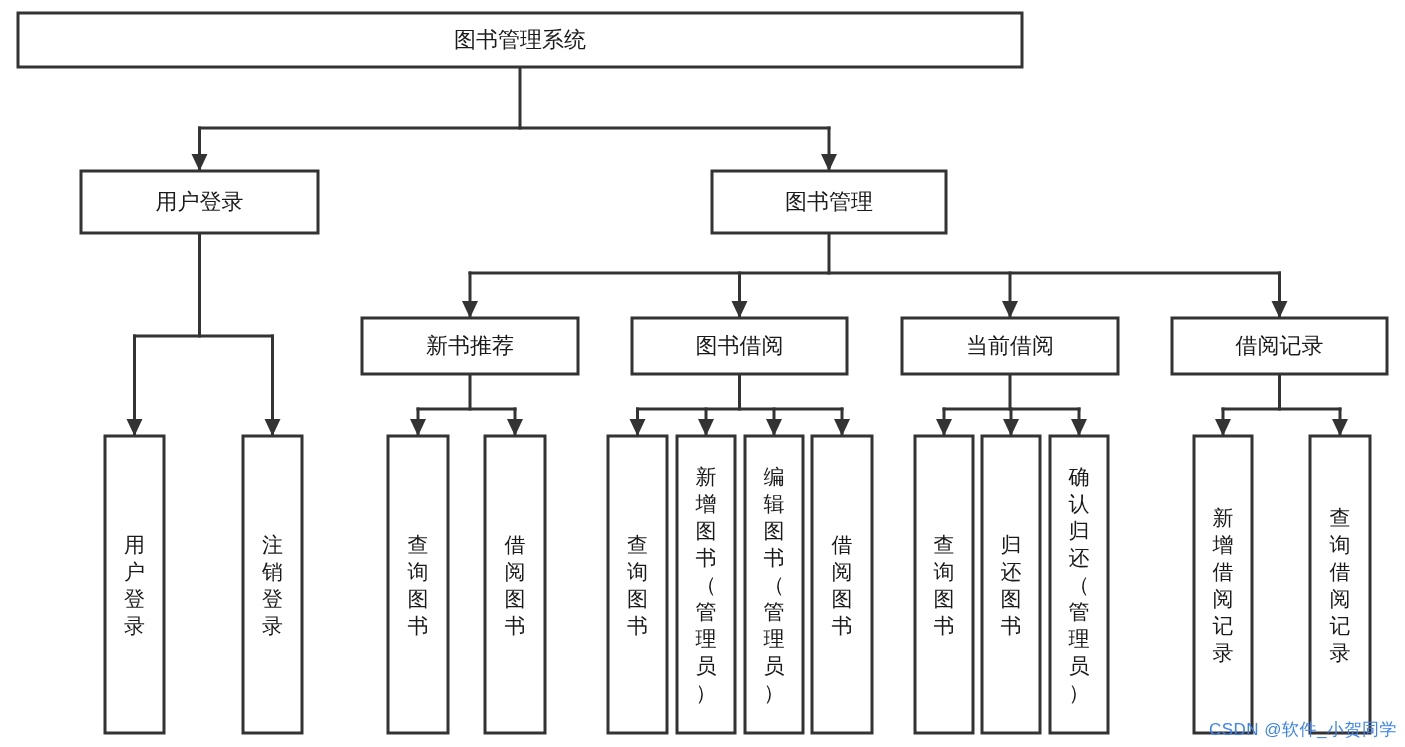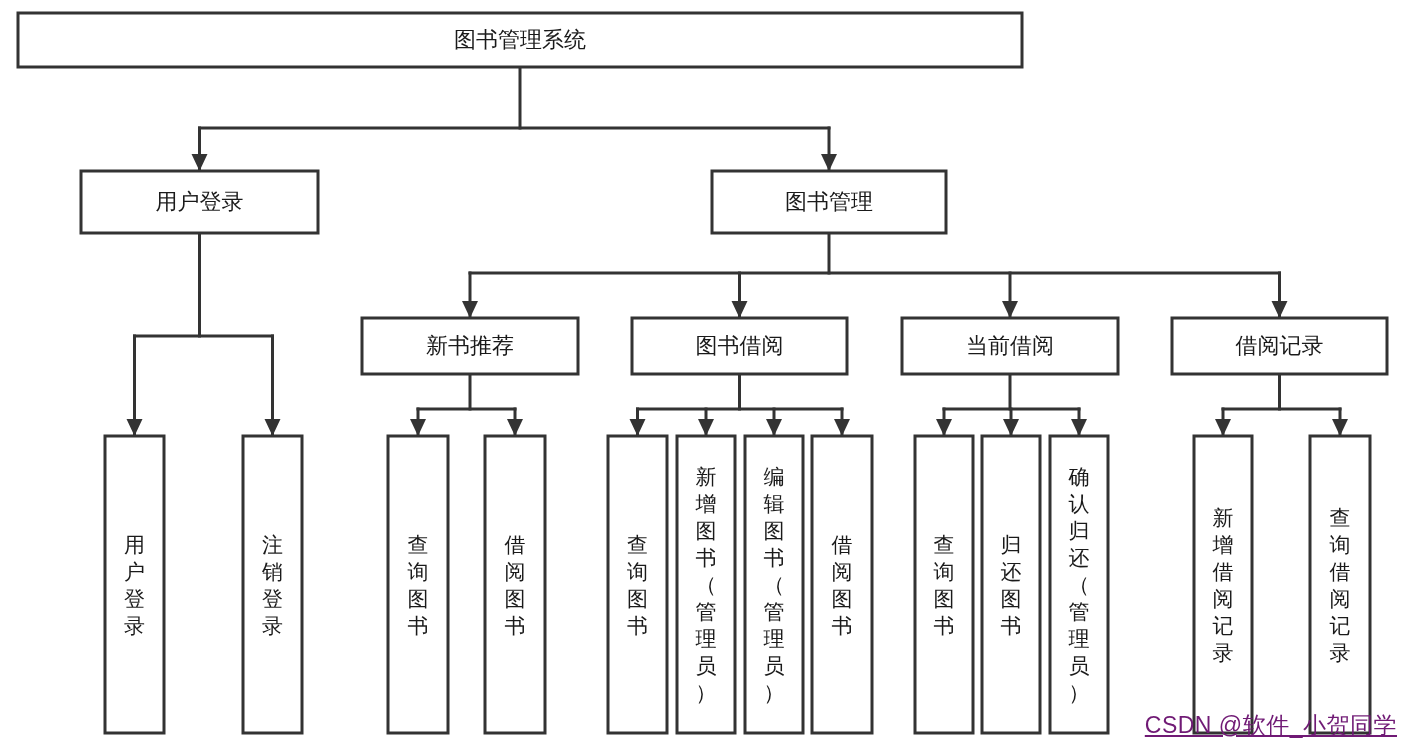--- a/index.html
+++ b/index.html
@@ -52,25 +52,24 @@
     font-family: "Liberation Sans", "DejaVu Sans", sans-serif;
     font-size: 21px;
     fill: #1a1a1a;
     text-anchor: middle;
   }
   .watermark {
     position: absolute;
     right: 8px;
     bottom: 6px;
     font-family: "Liberation Sans", "DejaVu Sans", sans-serif;
-    font-size: 23px;
-    color: #701a75;
+    font-size: 17px;
+    color: #3b82f6;
     white-space: nowrap;
     letter-spacing: 0.5px;
-    text-decoration: underline;
   }
 </style>
 </head>
 <body>
 
 <div id="diagram-root">
   <svg class="flow" viewBox="0 0 1405 747" xmlns="http://www.w3.org/2000/svg">
     <g id="connector-layer">
         <path d="M520 67 L520 128" class="connector"></path>
         <path d="M199.5 128 L829 128" class="connector"></path>

